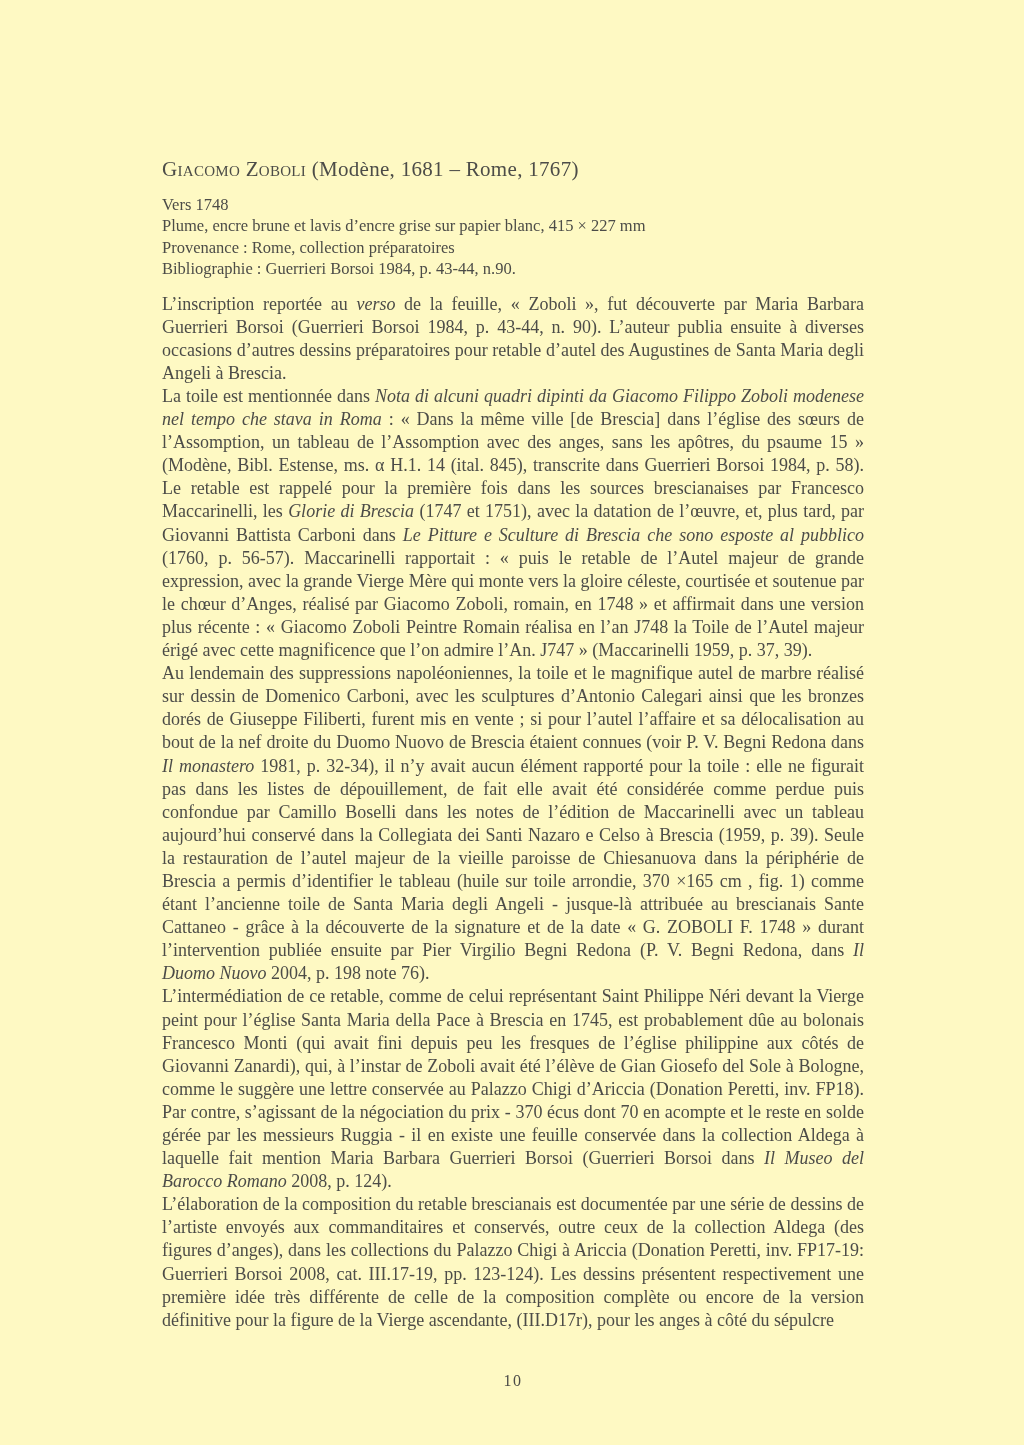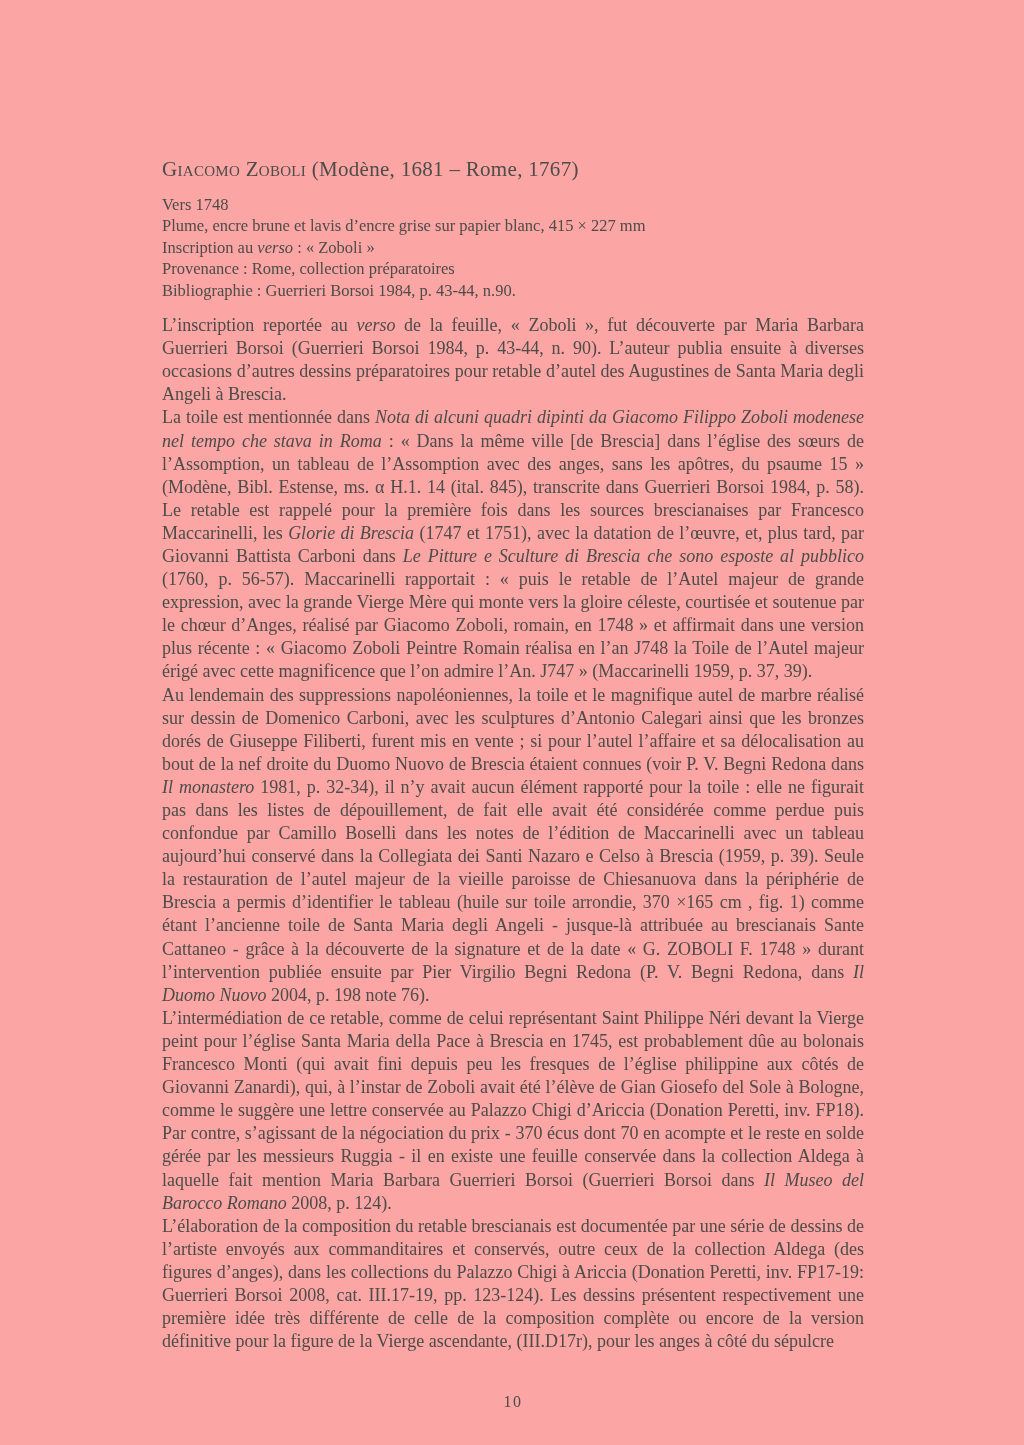--- a/index.html
+++ b/index.html
@@ -5,21 +5,21 @@
   html, body {
     margin: 0;
     padding: 0;
     background: #e8e8e8;
   }
   .page {
     position: relative;
     width: 1024px;
     height: 1445px;
     margin: 0 auto;
-    background: #fca5a5;
+    background: #fef9c3;
     color: #4c4c48;
     font-family: "Liberation Serif", "DejaVu Serif", serif;
     overflow: hidden;
   }
   .content {
     position: absolute;
     left: 162px;
     top: 156px;
     width: 702px;
   }
@@ -66,21 +66,20 @@
 <body>
 
 <div class="page">
   <div class="content">
 
     <header>
       <div class="artist-line"><span class="smallcaps">Giacomo Zoboli</span><span> (Modène, 1681 – Rome, 1767)</span></div>
       <div class="catalog-block">
         <div class="catalog-line">Vers 1748</div>
         <div class="catalog-line">Plume, encre brune et lavis d’encre grise sur papier blanc, 415 × 227 mm</div>
-        <div class="catalog-line"><span>Inscription au </span><i>verso</i><span> : « Zoboli »</span></div>
         <div class="catalog-line">Provenance : Rome, collection préparatoires</div>
         <div class="catalog-line">Bibliographie : Guerrieri Borsoi 1984, p. 43-44, n.90.</div>
       </div>
     </header>
 
     <main class="body-text">
         <p class="body-paragraph"><span>L’inscription reportée au </span><i>verso</i><span> de la feuille, « Zoboli », fut découverte par Maria Barbara Guerrieri Borsoi (Guerrieri Borsoi 1984, p. 43-44, n. 90). L’auteur publia ensuite à diverses occasions d’autres dessins préparatoires pour retable d’autel des Augustines de Santa Maria degli Angeli à Brescia.</span></p>
         <p class="body-paragraph"><span>La toile est mentionnée dans </span><i>Nota di alcuni quadri dipinti da Giacomo Filippo Zoboli modenese nel tempo che stava in Roma</i><span> : « Dans la même ville [de Brescia] dans l’église des sœurs de l’Assomption, un tableau de l’Assomption avec des anges, sans les apôtres, du psaume 15 » (Modène, Bibl. Estense, ms. α H.1. 14 (ital. 845), transcrite dans Guerrieri Borsoi 1984, p. 58). Le retable est rappelé pour la première fois dans les sources brescianaises par Francesco Maccarinelli, les </span><i>Glorie di Brescia</i><span> (1747 et 1751), avec la datation de l’œuvre, et, plus tard, par Giovanni Battista Carboni dans </span><i>Le Pitture e Sculture di Brescia che sono esposte al pubblico</i><span> (1760, p. 56-57). Maccarinelli rapportait : « puis le retable de l’Autel majeur de grande expression, avec la grande Vierge Mère qui monte vers la gloire céleste, courtisée et soutenue par le chœur d’Anges, réalisé par Giacomo Zoboli, romain, en 1748 » et affirmait dans une version plus récente : « Giacomo Zoboli Peintre Romain réalisa en l’an J748 la Toile de l’Autel majeur érigé avec cette magnificence que l’on admire l’An. J747 » (Maccarinelli 1959, p. 37, 39).</span></p>
         <p class="body-paragraph"><span>Au lendemain des suppressions napoléoniennes, la toile et le magnifique autel de marbre réalisé sur dessin de Domenico Carboni, avec les sculptures d’Antonio Calegari ainsi que les bronzes dorés de Giuseppe Filiberti, furent mis en vente ; si pour l’autel l’affaire et sa délocalisation au bout de la nef droite du Duomo Nuovo de Brescia étaient connues (voir P. V. Begni Redona dans </span><i>Il monastero</i><span> 1981, p. 32-34), il n’y avait aucun élément rapporté pour la toile : elle ne figurait pas dans les listes de dépouillement, de fait elle avait été considérée comme perdue puis confondue par Camillo Boselli dans les notes de l’édition de Maccarinelli avec un tableau aujourd’hui conservé dans la Collegiata dei Santi Nazaro e Celso à Brescia (1959, p. 39). Seule la restauration de l’autel majeur de la vieille paroisse de Chiesanuova dans la périphérie de Brescia a permis d’identifier le tableau (huile sur toile arrondie, 370 ×165 cm , fig. 1) comme étant l’ancienne toile de Santa Maria degli Angeli - jusque-là attribuée au brescianais Sante Cattaneo - grâce à la découverte de la signature et de la date « G. ZOBOLI F. 1748 » durant l’intervention publiée ensuite par Pier Virgilio Begni Redona (P. V. Begni Redona, dans </span><i>Il Duomo Nuovo</i><span> 2004, p. 198 note 76).</span></p>
         <p class="body-paragraph"><span>L’intermédiation de ce retable, comme de celui représentant Saint Philippe Néri devant la Vierge peint pour l’église Santa Maria della Pace à Brescia en 1745, est probablement dûe au bolonais Francesco Monti (qui avait fini depuis peu les fresques de l’église philippine aux côtés de Giovanni Zanardi), qui, à l’instar de Zoboli avait été l’élève de Gian Giosefo del Sole à Bologne, comme le suggère une lettre conservée au Palazzo Chigi d’Ariccia (Donation Peretti, inv. FP18). Par contre, s’agissant de la négociation du prix - 370 écus dont 70 en acompte et le reste en solde gérée par les messieurs Ruggia - il en existe une feuille conservée dans la collection Aldega à laquelle fait mention Maria Barbara Guerrieri Borsoi (Guerrieri Borsoi dans </span><i>Il Museo del Barocco Romano</i><span> 2008, p. 124).</span></p>

